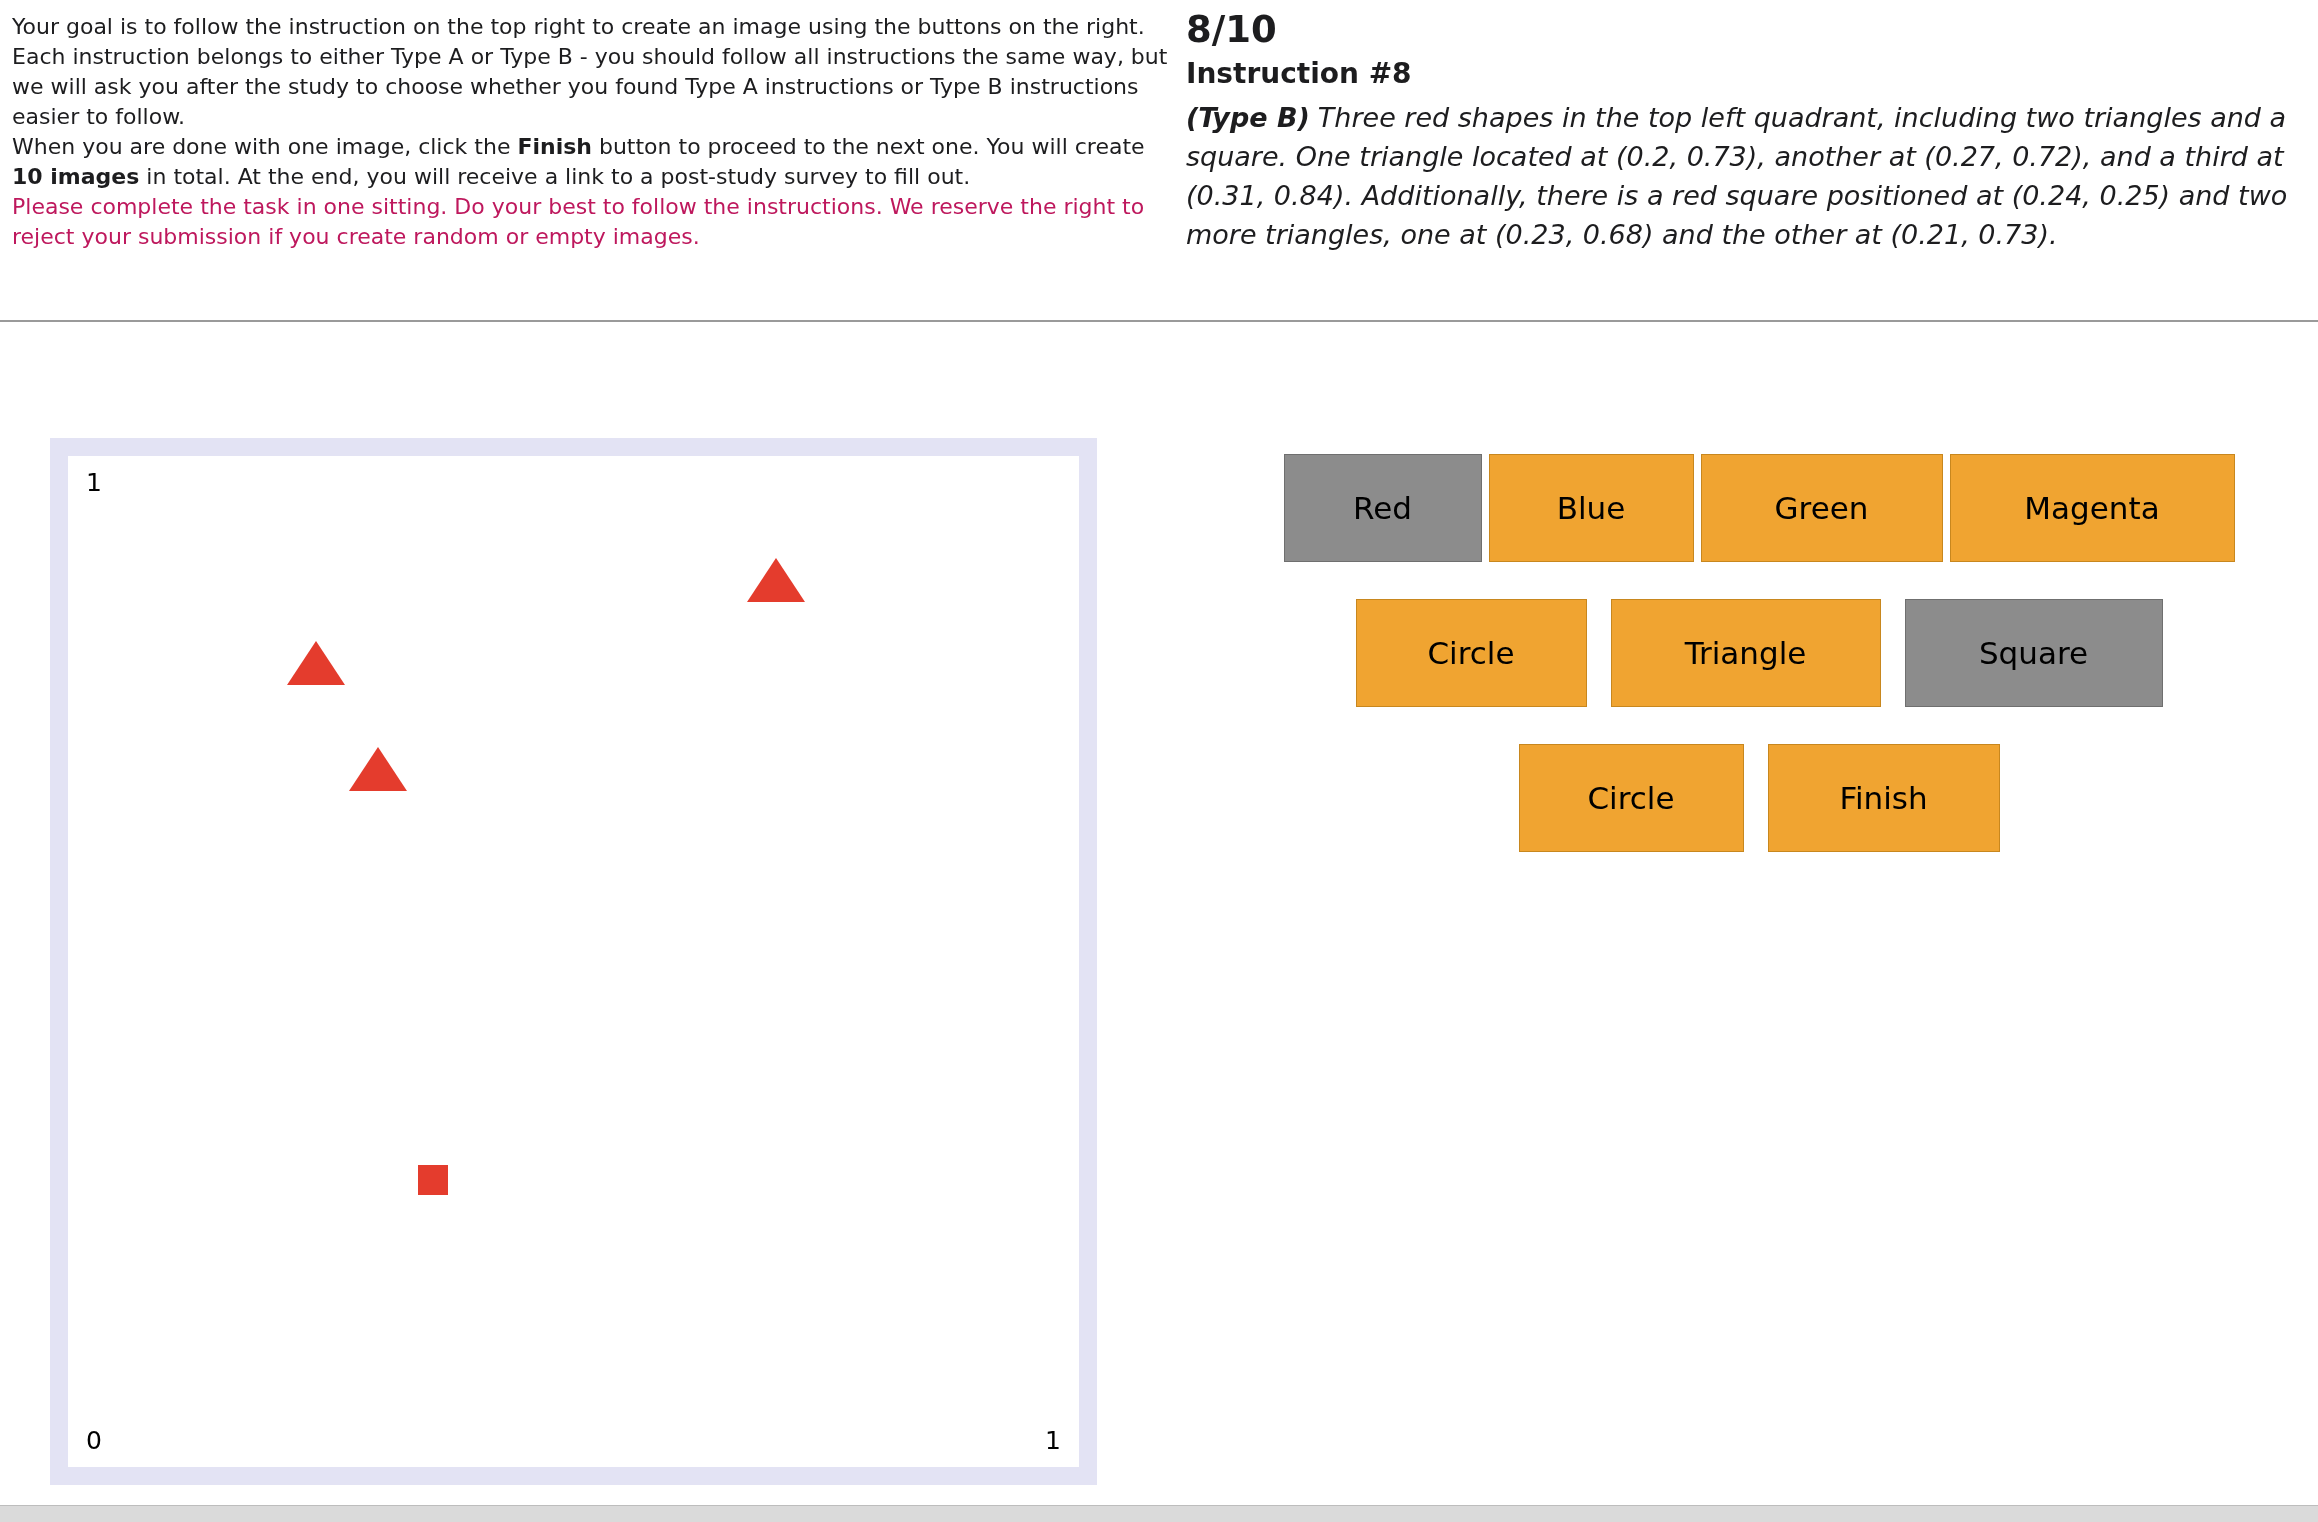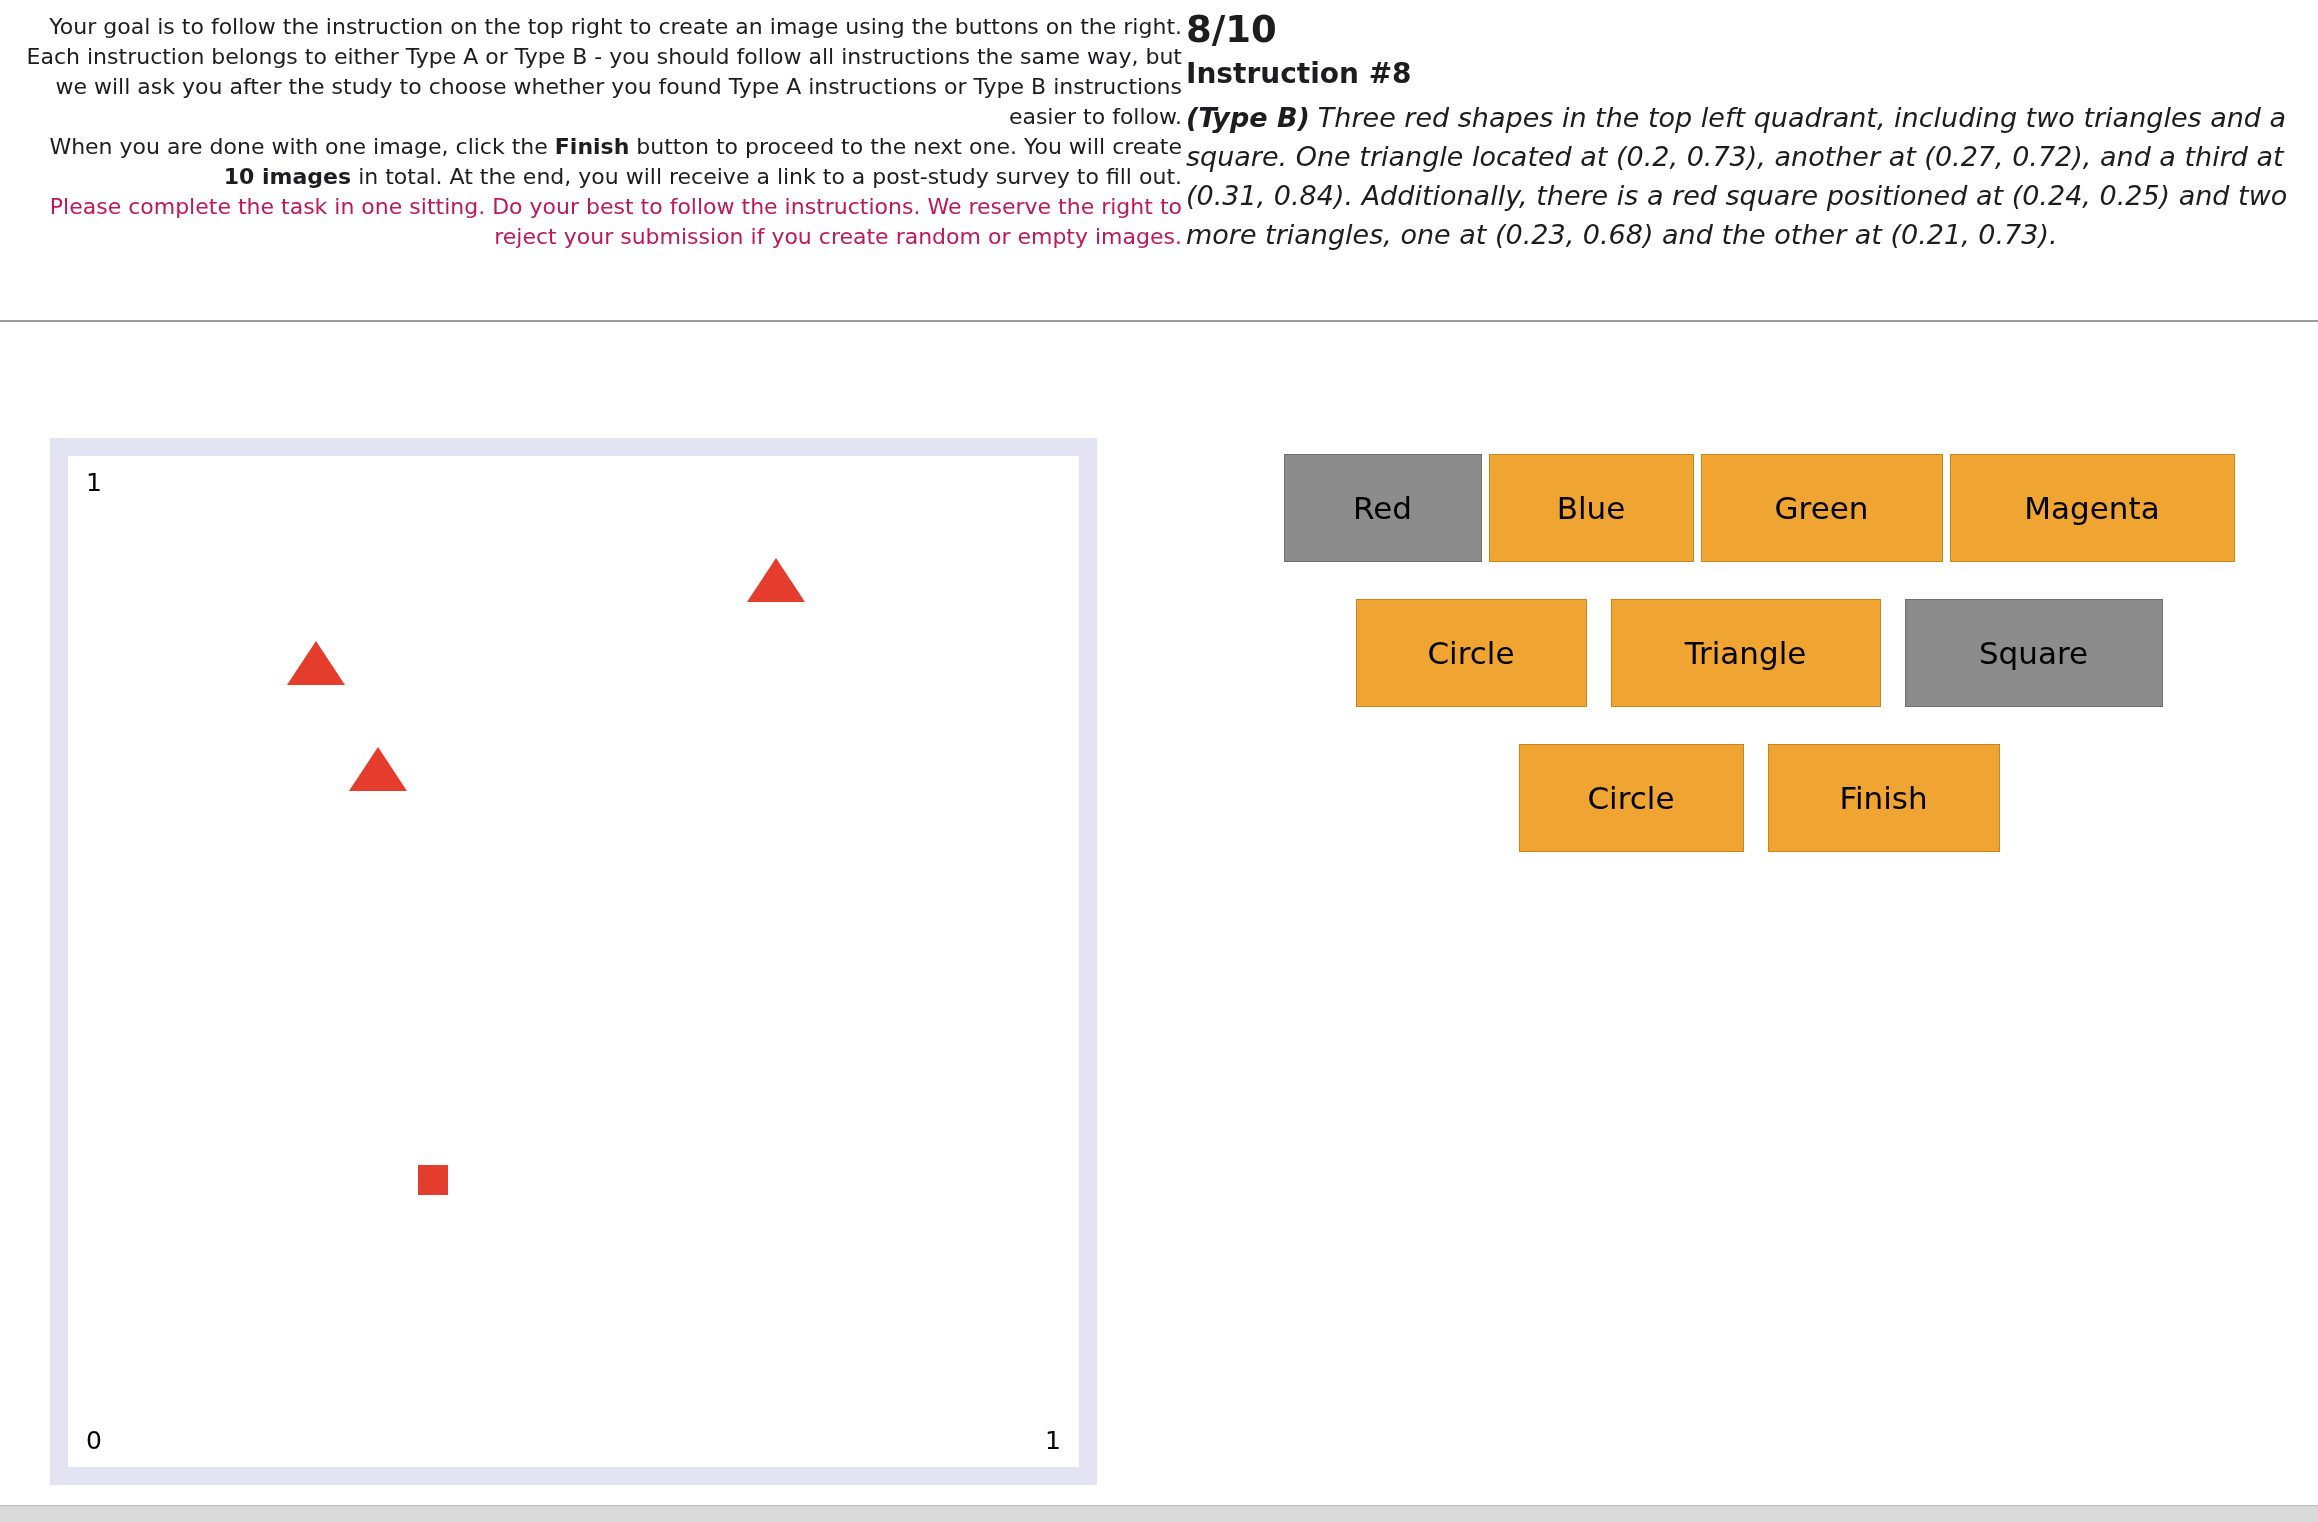--- a/index.html
+++ b/index.html
@@ -10,21 +10,21 @@
     font-family:"DejaVu Sans","Liberation Sans",sans-serif;
     color:#1d1d1f;
   }
 
   
   .intro {
     position:absolute; left:12px; top:12px; width:1170px;
     font-size:22px; line-height:30px;
   }
   .intro-title { font-weight:bold; margin:0 0 2px 0; }
-  .intro-par { margin:0;text-align:right; }
+  .intro-par { margin:0; }
   .intro-par.warning { color:#be185d; }
 
   
   .task-head { position:absolute; left:1186px; top:8px; width:1126px; }
   .counter { font-size:37px; font-weight:bold; line-height:44px; }
   .instr-label { font-size:28px; font-weight:bold; line-height:36px; margin-top:4px; }
   .instr-text { margin:6px 0 0 0; font-size:27px; font-style:italic; line-height:39px; }
   .instr-text .type-label { font-weight:bold; margin-right:8px;margin-top:32px; }
 
   .divider { position:absolute; left:0; top:320px; width:2318px; height:0; border-top:2px solid #9a9a9a; }

